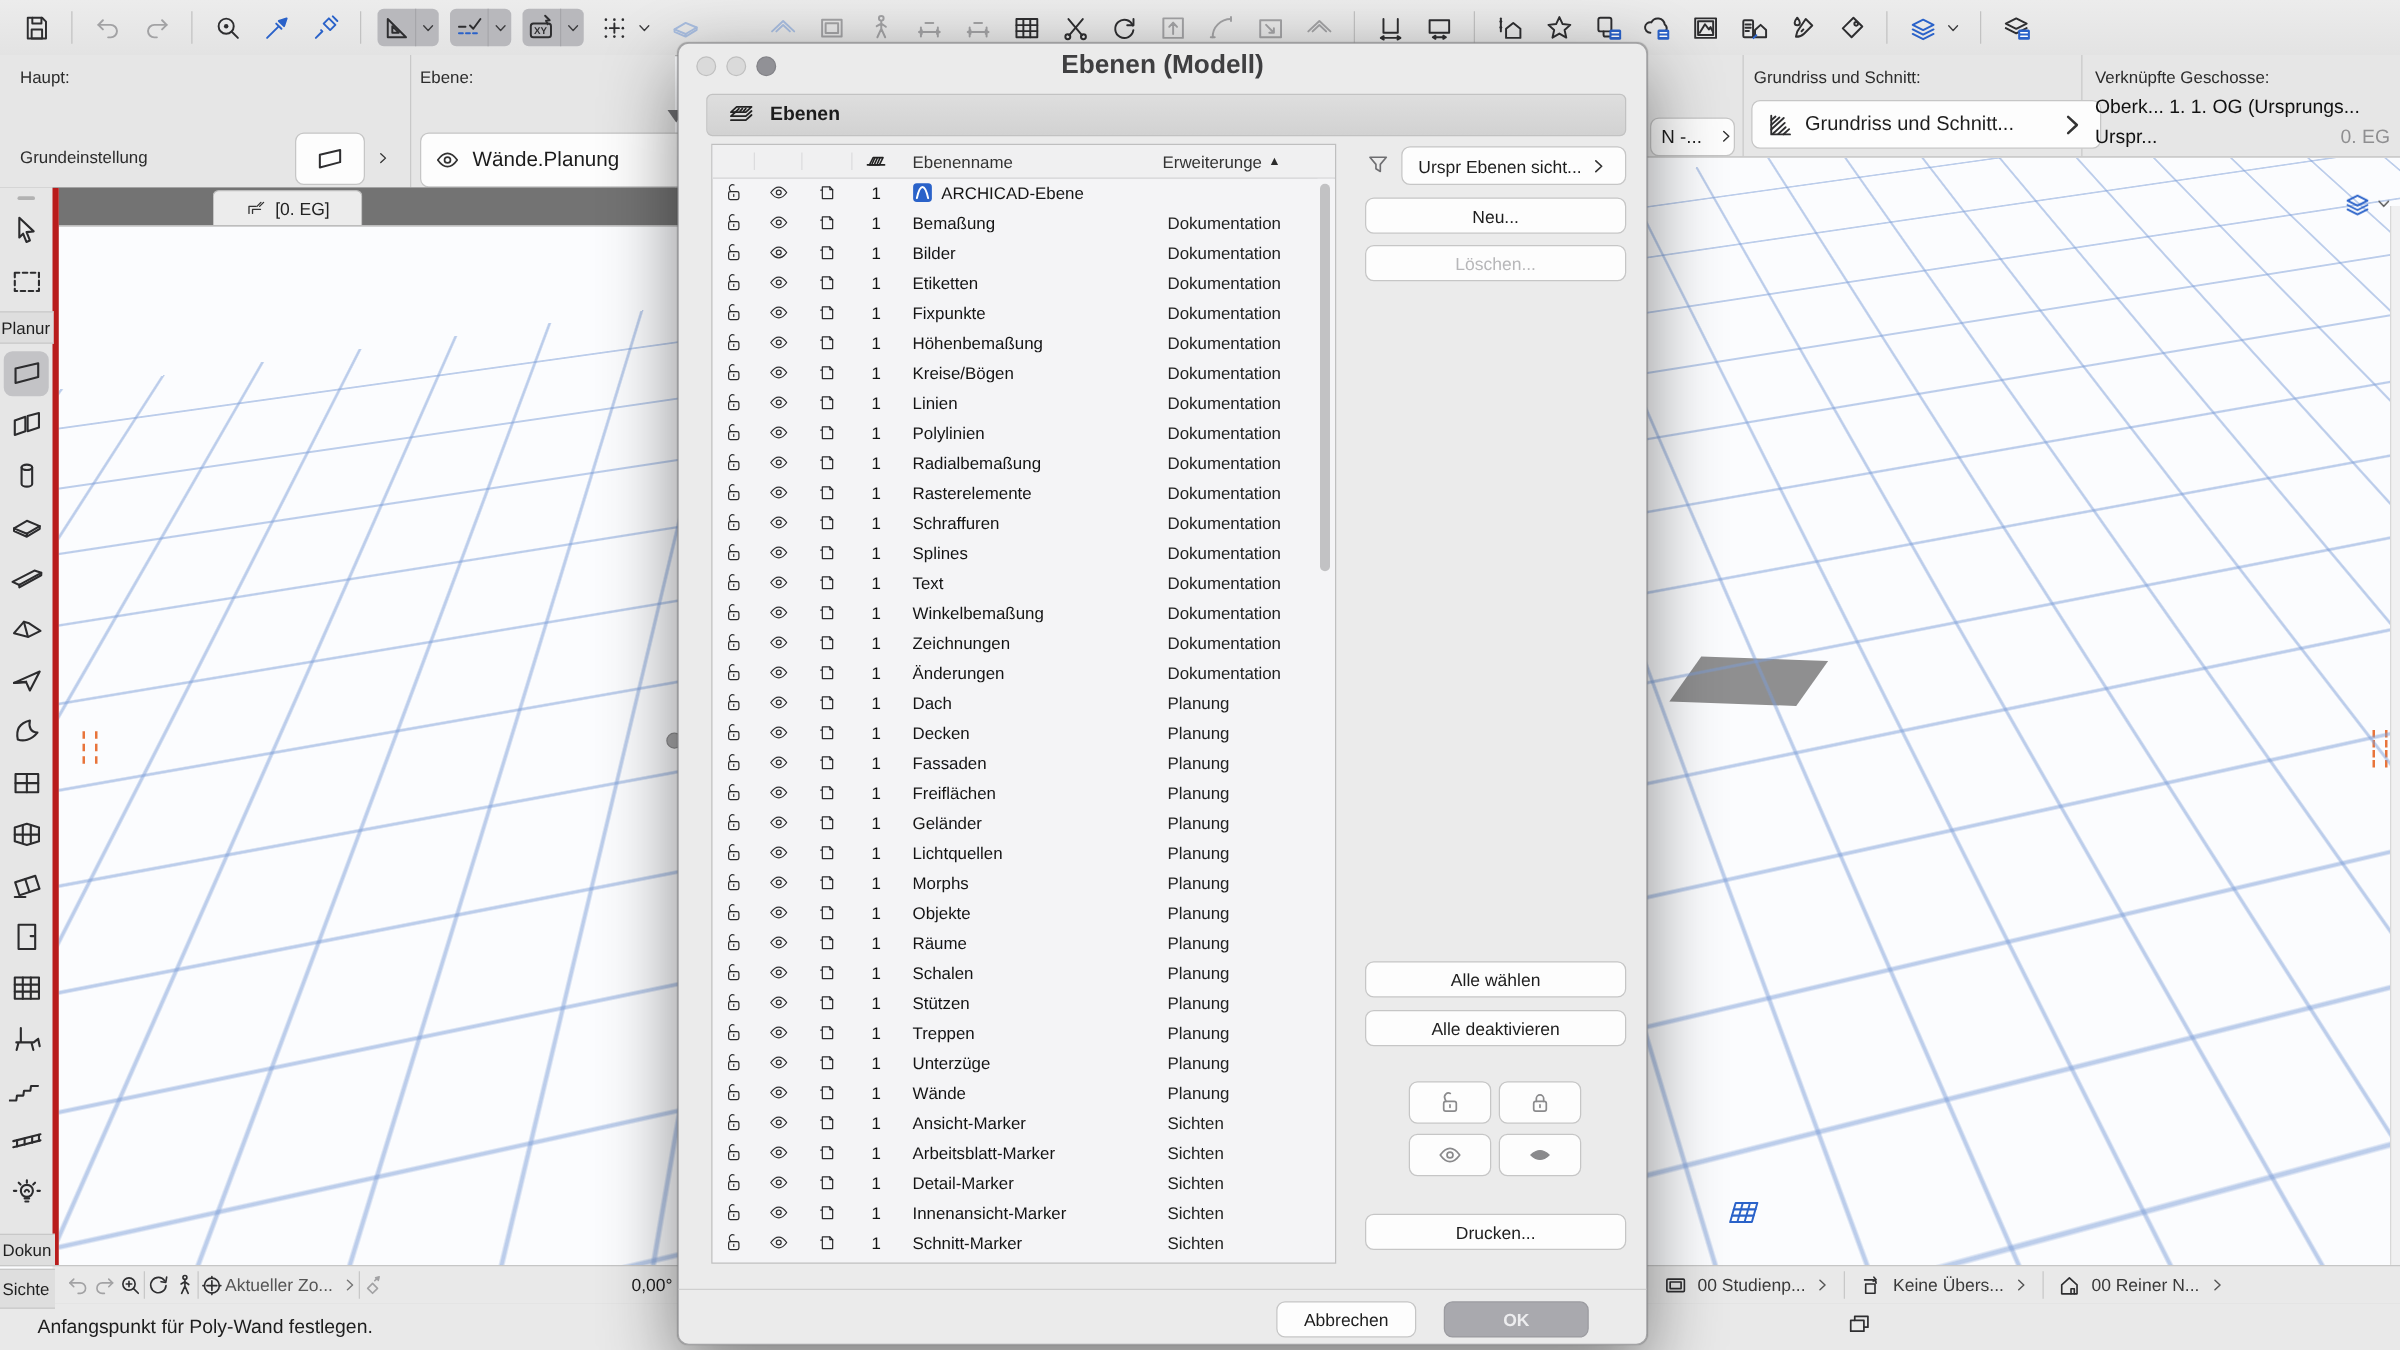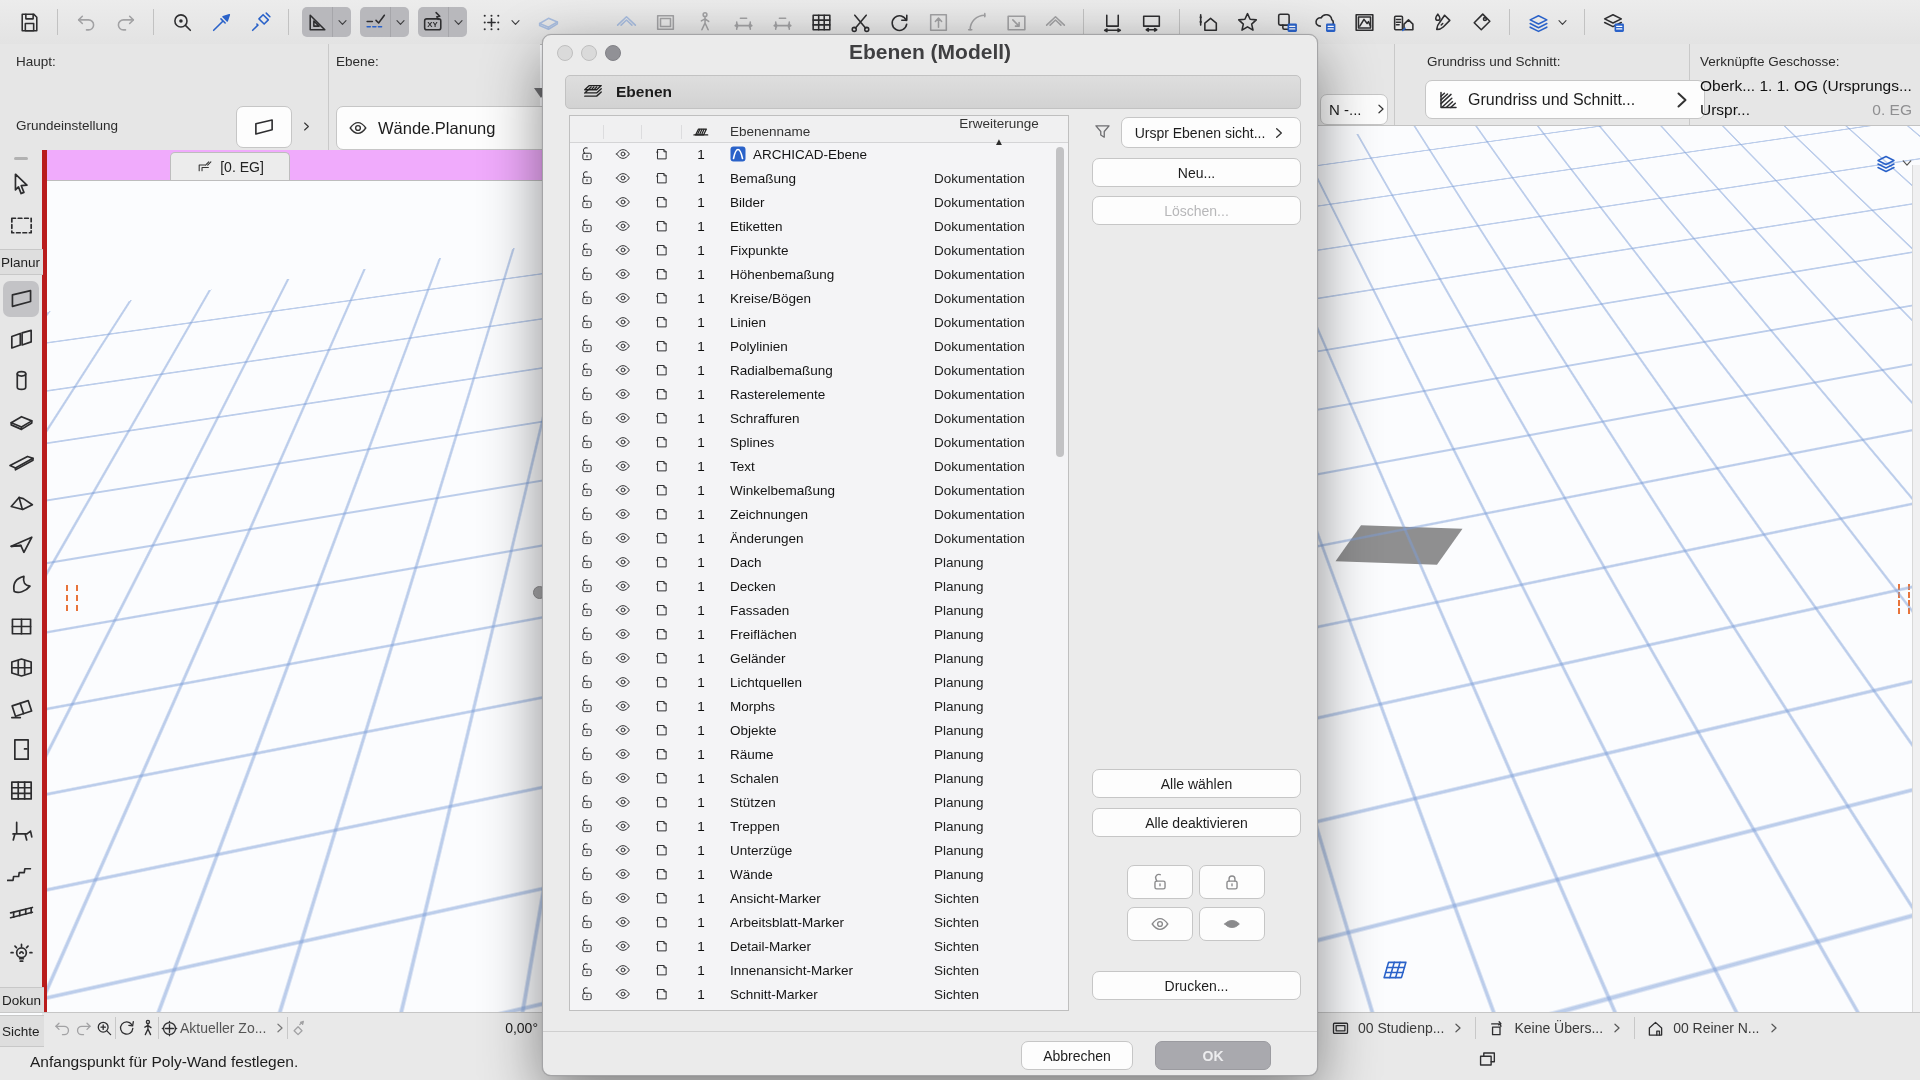--- a/index.html
+++ b/index.html
@@ -31,32 +31,32 @@
   .wallbtn .ic{width:30px;height:26px;}
   .chevbtn{left:294px;top:62px;width:24px;height:40px;display:flex;align-items:center;justify-content:center;}
   .chevbtn .ic{width:13px;height:13px;color:#333;}
   .ebene-field{left:336px;top:62px;width:196px;height:42px;padding:0 10px;gap:9px;font-size:16.5px;color:#1c1c1c;}
   .ebene-field .ic{width:22px;height:22px;color:#333;}
 
   
   .rpanels{left:1316px;top:44px;width:604px;height:81px;background:#e6e6e6;border-bottom:1px solid #c3c3c3;z-index:3;display:flex;}
   .rp-sec{position:relative;height:100%;}
   .rp1{width:78px;border-right:1px solid #c9c9c9;}
-  .rp2{width:270px;border-right:1px solid #c9c9c9;margin-left:24px;}
+  .rp2{width:270px;border-right:1px solid #c9c9c9;}
   .rp3{flex:1;}
   .minibtn{background:#fdfdfd;border:1px solid #c6c6c6;border-radius:7px;display:flex;align-items:center;font-size:14px;color:#1e1e1e;}
   .gs-btn{left:6px;top:36px;width:258px;height:37px;padding:0 10px;gap:8px;font-size:16px;}
   .gs-btn .ic{width:24px;height:24px;}
   .gs-btn .chevr{margin-left:auto;}
   .chevr{width:14px;height:14px;color:#333;}
   .n-btn{left:4px;top:50px;width:50px;height:29px;padding:0 8px;font-size:15px;}
   .rp1 .chevr{position:absolute;left:58px;top:58px;}
 
   
-  .tabbar{left:42px;top:150px;width:557px;height:30px;background:#f0abfc;border-bottom:1px solid #bdbdbd;z-index:3;display:flex;align-items:flex-end;}
+  .tabbar{left:42px;top:150px;width:557px;height:30px;background:#737373;border-bottom:1px solid #bdbdbd;z-index:3;display:flex;align-items:flex-end;}
   .tab{margin-left:128px;height:27px;min-width:118px;background:#ececec;border:1px solid #bdbdbd;border-bottom:none;
        border-radius:5px 5px 0 0;display:flex;align-items:center;justify-content:center;gap:7px;font-size:14px;color:#222;}
   .tab .ic{width:17px;height:17px;color:#333;}
 
   
   .sidebar{left:0;top:150px;width:42px;height:862px;background:#e6e6e6;border-right:5px solid #b91c1c;z-index:3;}
   .sb-notch{margin:7px auto 4px;width:14px;height:3px;border-radius:2px;background:#b2b2b2;}
   .sb-tools{display:flex;flex-direction:column;align-items:center;}
   .sb-tool{width:36px;height:36px;margin:2.5px 0;display:flex;align-items:center;justify-content:center;border-radius:7px;color:#2c2c2e;}
   .sb-tool .ic{width:29px;height:29px;stroke-width:1.4;}
@@ -109,21 +109,21 @@
               border:1px solid #c2c2c2;border-radius:5px;display:flex;align-items:center;gap:10px;padding-left:14px;box-sizing:border-box;
               font-size:15.5px;font-weight:bold;color:#1c1c1c;}
   .dlg-header .ic{width:26px;height:22px;color:#222;}
 
   .ltable{left:26px;top:80px;width:500px;height:896px;background:#f4f4f6;border:1px solid #bfbfbf;box-sizing:border-box;overflow:hidden;}
   .lt-head{display:grid;grid-template-columns:34px 38px 40px 38px 210px 1fr;align-items:center;height:26px;background:#f0f0f1;
            border-bottom:1px solid #d4d4d6;font-size:13.5px;color:#333;}
   .lt-head .hsep{justify-self:end;width:1px;height:14px;background:#dcdcde;}
   .lt-hatch{display:flex;justify-content:center;color:#222;}
   .lt-hatch .ic{width:26px;height:20px;}
-  .lt-ext-h{display:flex;align-items:center;gap:5px;flex-direction:column;}
+  .lt-ext-h{display:flex;align-items:center;gap:5px;}
   .sort-tri{font-size:10px;color:#2c2c2c;}
   .lt-body{position:absolute;left:0;top:26px;right:0;bottom:0;overflow:hidden;}
   .lt-row{display:grid;grid-template-columns:34px 38px 40px 38px 210px 1fr;align-items:center;height:24px;font-size:13.5px;color:#141414;}
   .lt-cell-ic{display:flex;justify-content:center;color:#2c2c2e;}
   .lt-cell-ic .ic{width:18px;height:18px;stroke-width:1.3;}
   .lt-num{text-align:center;color:#111;}
   .lt-name{display:flex;align-items:center;gap:7px;padding-left:10px;white-space:nowrap;overflow:hidden;}
   .lt-name .logo{width:16px;height:16px;flex:0 0 auto;}
   .lt-ext{padding-left:4px;color:#222;white-space:nowrap;}
   .lt-scroll{position:absolute;right:1px;top:27px;bottom:1px;width:13px;background:#f4f4f6;}

